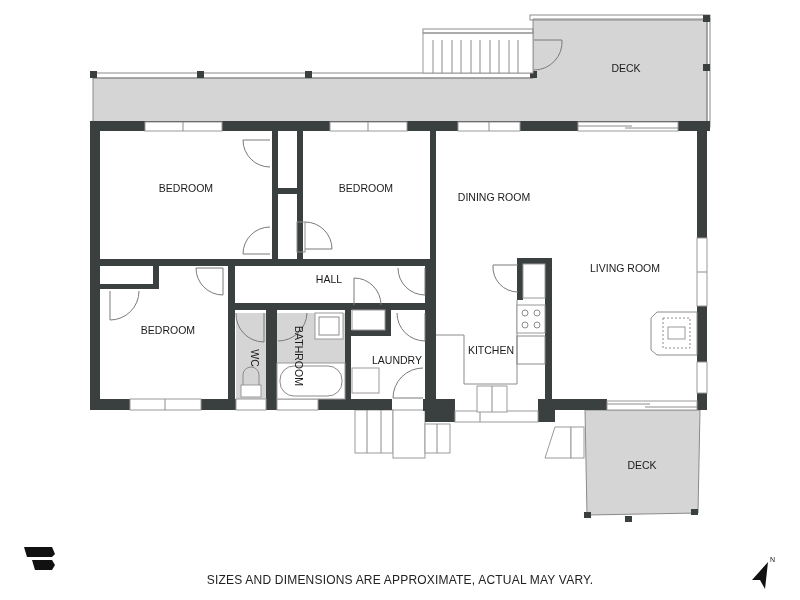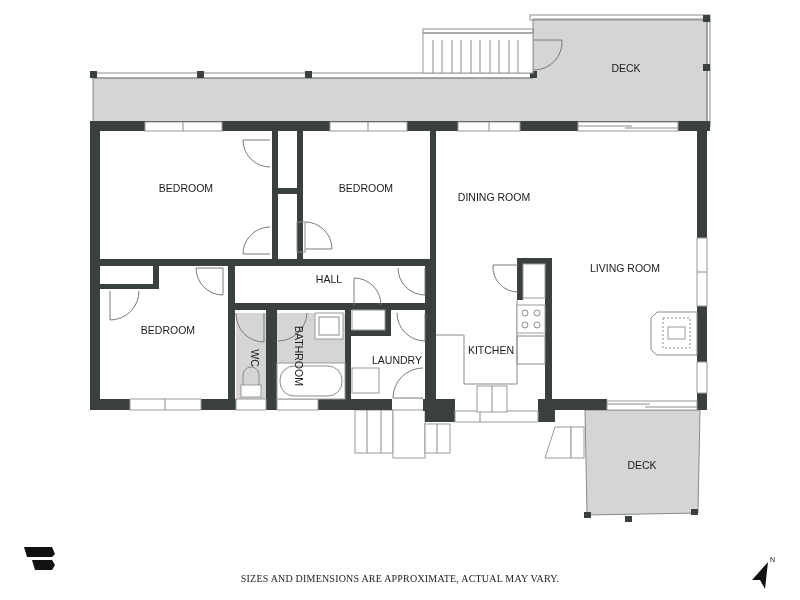--- a/index.html
+++ b/index.html
@@ -5,21 +5,21 @@
   html,body{margin:0;padding:0;background:#ffffff;}
   body{width:800px;height:600px;position:relative;overflow:hidden;font-family:"Liberation Sans",sans-serif;}
   #plan{position:absolute;left:0;top:0;width:800px;height:600px;}
   .wall{fill:#3a3f40;}
   .deck{fill:#d4d5d4;stroke:#8a8a8a;stroke-width:1;}
   .wet{fill:#d4d5d4;}
   .thin{fill:none;stroke:#8c8c8c;stroke-width:1;}
   .win{fill:#ffffff;stroke:#9a9a9a;stroke-width:1;}
   .door{fill:none;stroke:#7a7a7a;stroke-width:1;}
   .lbl{font-family:"Liberation Sans",sans-serif;font-size:10.5px;fill:#1a1a1a;text-anchor:middle;dominant-baseline:middle;}
-  .note{position:absolute;left:0;width:800px;top:573px;text-align:center;font-family:Liberation Serif, serif;font-size:10px;color:#222;letter-spacing:0.2px;}
+  .note{position:absolute;left:0;width:800px;top:573px;text-align:center;font-family:Liberation Sans, sans-serif;font-size:12px;color:#222;letter-spacing:0.2px;}
   .logo{position:absolute;left:22px;top:545px;}
   .compass{position:absolute;left:748px;top:556px;}
 </style>
 </head>
 <body>
 
 <svg id="plan" viewBox="0 0 800 600" xmlns="http://www.w3.org/2000/svg">
 
   <g>
     <polygon class="deck" points="93,78 533,78 533,19 707,19 707,127 93,127"></polygon>

